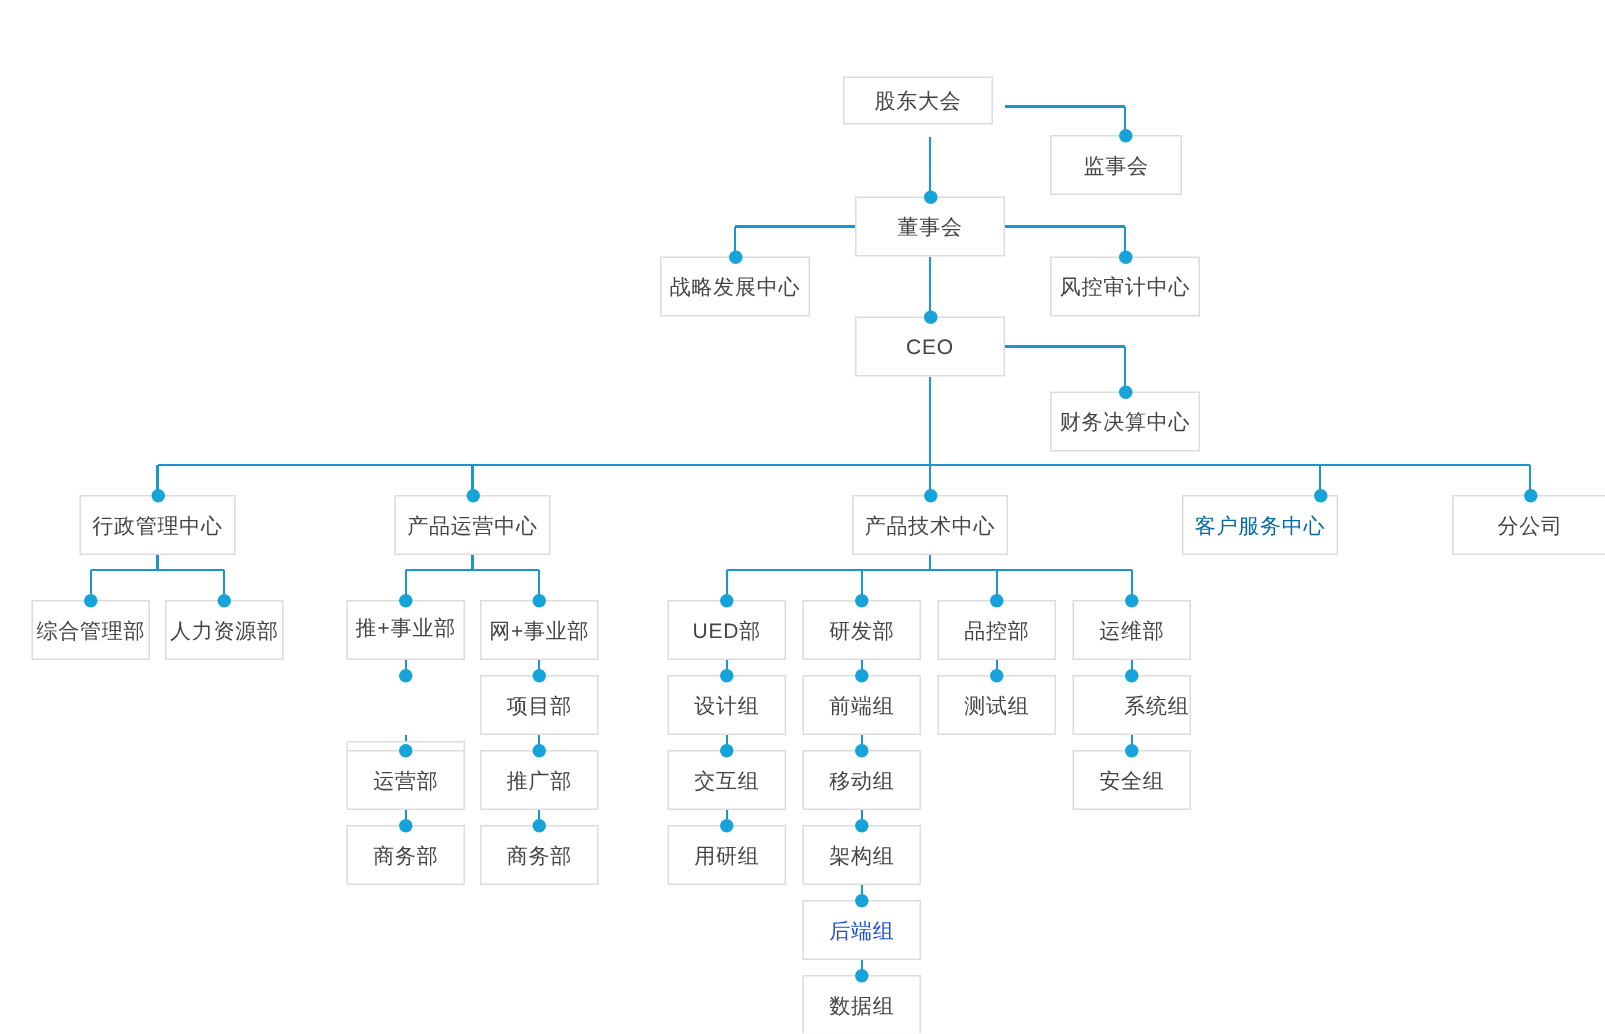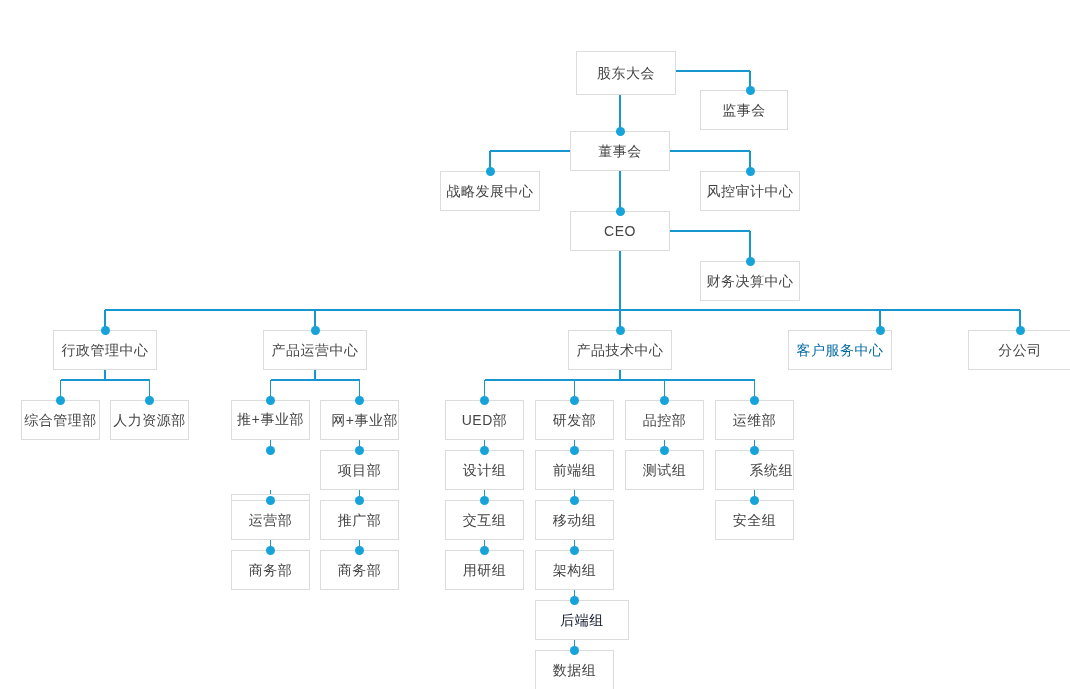--- a/index.html
+++ b/index.html
@@ -95,21 +95,21 @@
       <line x1="270.5" y1="380" x2="270.5" y2="400" stroke="#1796cf" stroke-width="1.4" shape-rendering="crispEdges"></line>
       <line x1="359.5" y1="380" x2="359.5" y2="400" stroke="#1796cf" stroke-width="1.4" shape-rendering="crispEdges"></line>
       <line x1="484.5" y1="380" x2="754.5" y2="380" stroke="#1796cf" stroke-width="1.4" shape-rendering="crispEdges"></line>
       <line x1="620" y1="370" x2="620" y2="380" stroke="#1796cf" stroke-width="1.4" shape-rendering="crispEdges"></line>
       <line x1="484.5" y1="380" x2="484.5" y2="400" stroke="#1796cf" stroke-width="1.4" shape-rendering="crispEdges"></line>
       <line x1="574.5" y1="380" x2="574.5" y2="400" stroke="#1796cf" stroke-width="1.4" shape-rendering="crispEdges"></line>
       <line x1="664.5" y1="380" x2="664.5" y2="400" stroke="#1796cf" stroke-width="1.4" shape-rendering="crispEdges"></line>
       <line x1="754.5" y1="380" x2="754.5" y2="400" stroke="#1796cf" stroke-width="1.4" shape-rendering="crispEdges"></line>
     </svg>
   <div id="node-layer">
-      <div class="node" style="left: 576px; top: 51px; width: 100px; height: 44px; border-color: rgb(220, 220, 220); color: rgb(68, 68, 68);">
+      <div class="node" style="left: 562px; top: 51px; width: 100px; height: 32px; border-color: rgb(220, 220, 220); color: rgb(68, 68, 68);">
         <span>股东大会</span>
       </div>
       <div class="node" style="left: 700px; top: 90px; width: 88px; height: 40px; border-color: rgb(220, 220, 220); color: rgb(68, 68, 68);">
         <span>监事会</span>
       </div>
       <div class="node" style="left: 570px; top: 131px; width: 100px; height: 40px; border-color: rgb(220, 220, 220); color: rgb(68, 68, 68);">
         <span>董事会</span>
       </div>
       <div class="node" style="left: 440px; top: 171px; width: 100px; height: 40px; border-color: rgb(220, 220, 220); color: rgb(68, 68, 68);">
         <span>战略发展中心</span>
@@ -140,21 +140,21 @@
       </div>
       <div class="node" style="left: 21px; top: 400px; width: 79px; height: 40px; border-color: rgb(220, 220, 220); color: rgb(68, 68, 68);">
         <span>综合管理部</span>
       </div>
       <div class="node" style="left: 110px; top: 400px; width: 79px; height: 40px; border-color: rgb(220, 220, 220); color: rgb(68, 68, 68);">
         <span>人力资源部</span>
       </div>
       <div class="node" style="left: 231px; top: 400px; width: 79px; height: 40px; border-color: rgb(220, 220, 220); color: rgb(68, 68, 68); font-family: Liberation Mono, monospace;">
         <span>推+事业部</span>
       </div>
-      <div class="node" style="left: 320px; top: 400px; width: 79px; height: 40px; border-color: rgb(220, 220, 220); color: rgb(68, 68, 68); justify-content: flex-end;">
+      <div class="node" style="left: 320px; top: 400px; width: 79px; height: 40px; border-color: rgb(220, 220, 220); color: rgb(68, 68, 68);">
         <span>网+事业部</span>
       </div>
       <div class="node" style="left: 231px; top: 450px; width: 79px; height: 40px; border-color: rgb(220, 220, 220); color: rgb(68, 68, 68); margin-top: 44px;">
         <span>产品部</span>
       </div>
       <div class="node" style="left: 320px; top: 450px; width: 79px; height: 40px; border-color: rgb(220, 220, 220); color: rgb(68, 68, 68);">
         <span>项目部</span>
       </div>
       <div class="node" style="left: 231px; top: 500px; width: 79px; height: 40px; border-color: rgb(220, 220, 220); color: rgb(68, 68, 68);">
         <span>运营部</span>
@@ -200,21 +200,21 @@
       </div>
       <div class="node" style="left: 715px; top: 500px; width: 79px; height: 40px; border-color: rgb(220, 220, 220); color: rgb(68, 68, 68);">
         <span>安全组</span>
       </div>
       <div class="node" style="left: 445px; top: 550px; width: 79px; height: 40px; border-color: rgb(220, 220, 220); color: rgb(68, 68, 68);">
         <span>用研组</span>
       </div>
       <div class="node" style="left: 535px; top: 550px; width: 79px; height: 40px; border-color: rgb(220, 220, 220); color: rgb(68, 68, 68);">
         <span>架构组</span>
       </div>
-      <div class="node" style="left: 535px; top: 600px; width: 94px; height: 40px; border-color: rgb(220, 220, 220); color: #0f172a; justify-content: center;">
+      <div class="node" style="left: 535px; top: 600px; width: 79px; height: 40px; border-color: rgb(220, 220, 220); color: #1d4ed8; justify-content: center;">
         <span>后端组</span>
       </div>
       <div class="node" style="left: 535px; top: 650px; width: 79px; height: 40px; border-color: rgb(220, 220, 220); color: rgb(68, 68, 68);">
         <span>数据组</span>
       </div>
     </div>
   <div id="dot-layer">
       <div class="dot" style="left: 745.5px; top: 85.5px; background: rgb(22, 163, 218);"></div>
       <div class="dot" style="left: 615.5px; top: 126.5px; background: rgb(22, 163, 218);"></div>
       <div class="dot" style="left: 485.5px; top: 166.5px; background: rgb(22, 163, 218);"></div>

